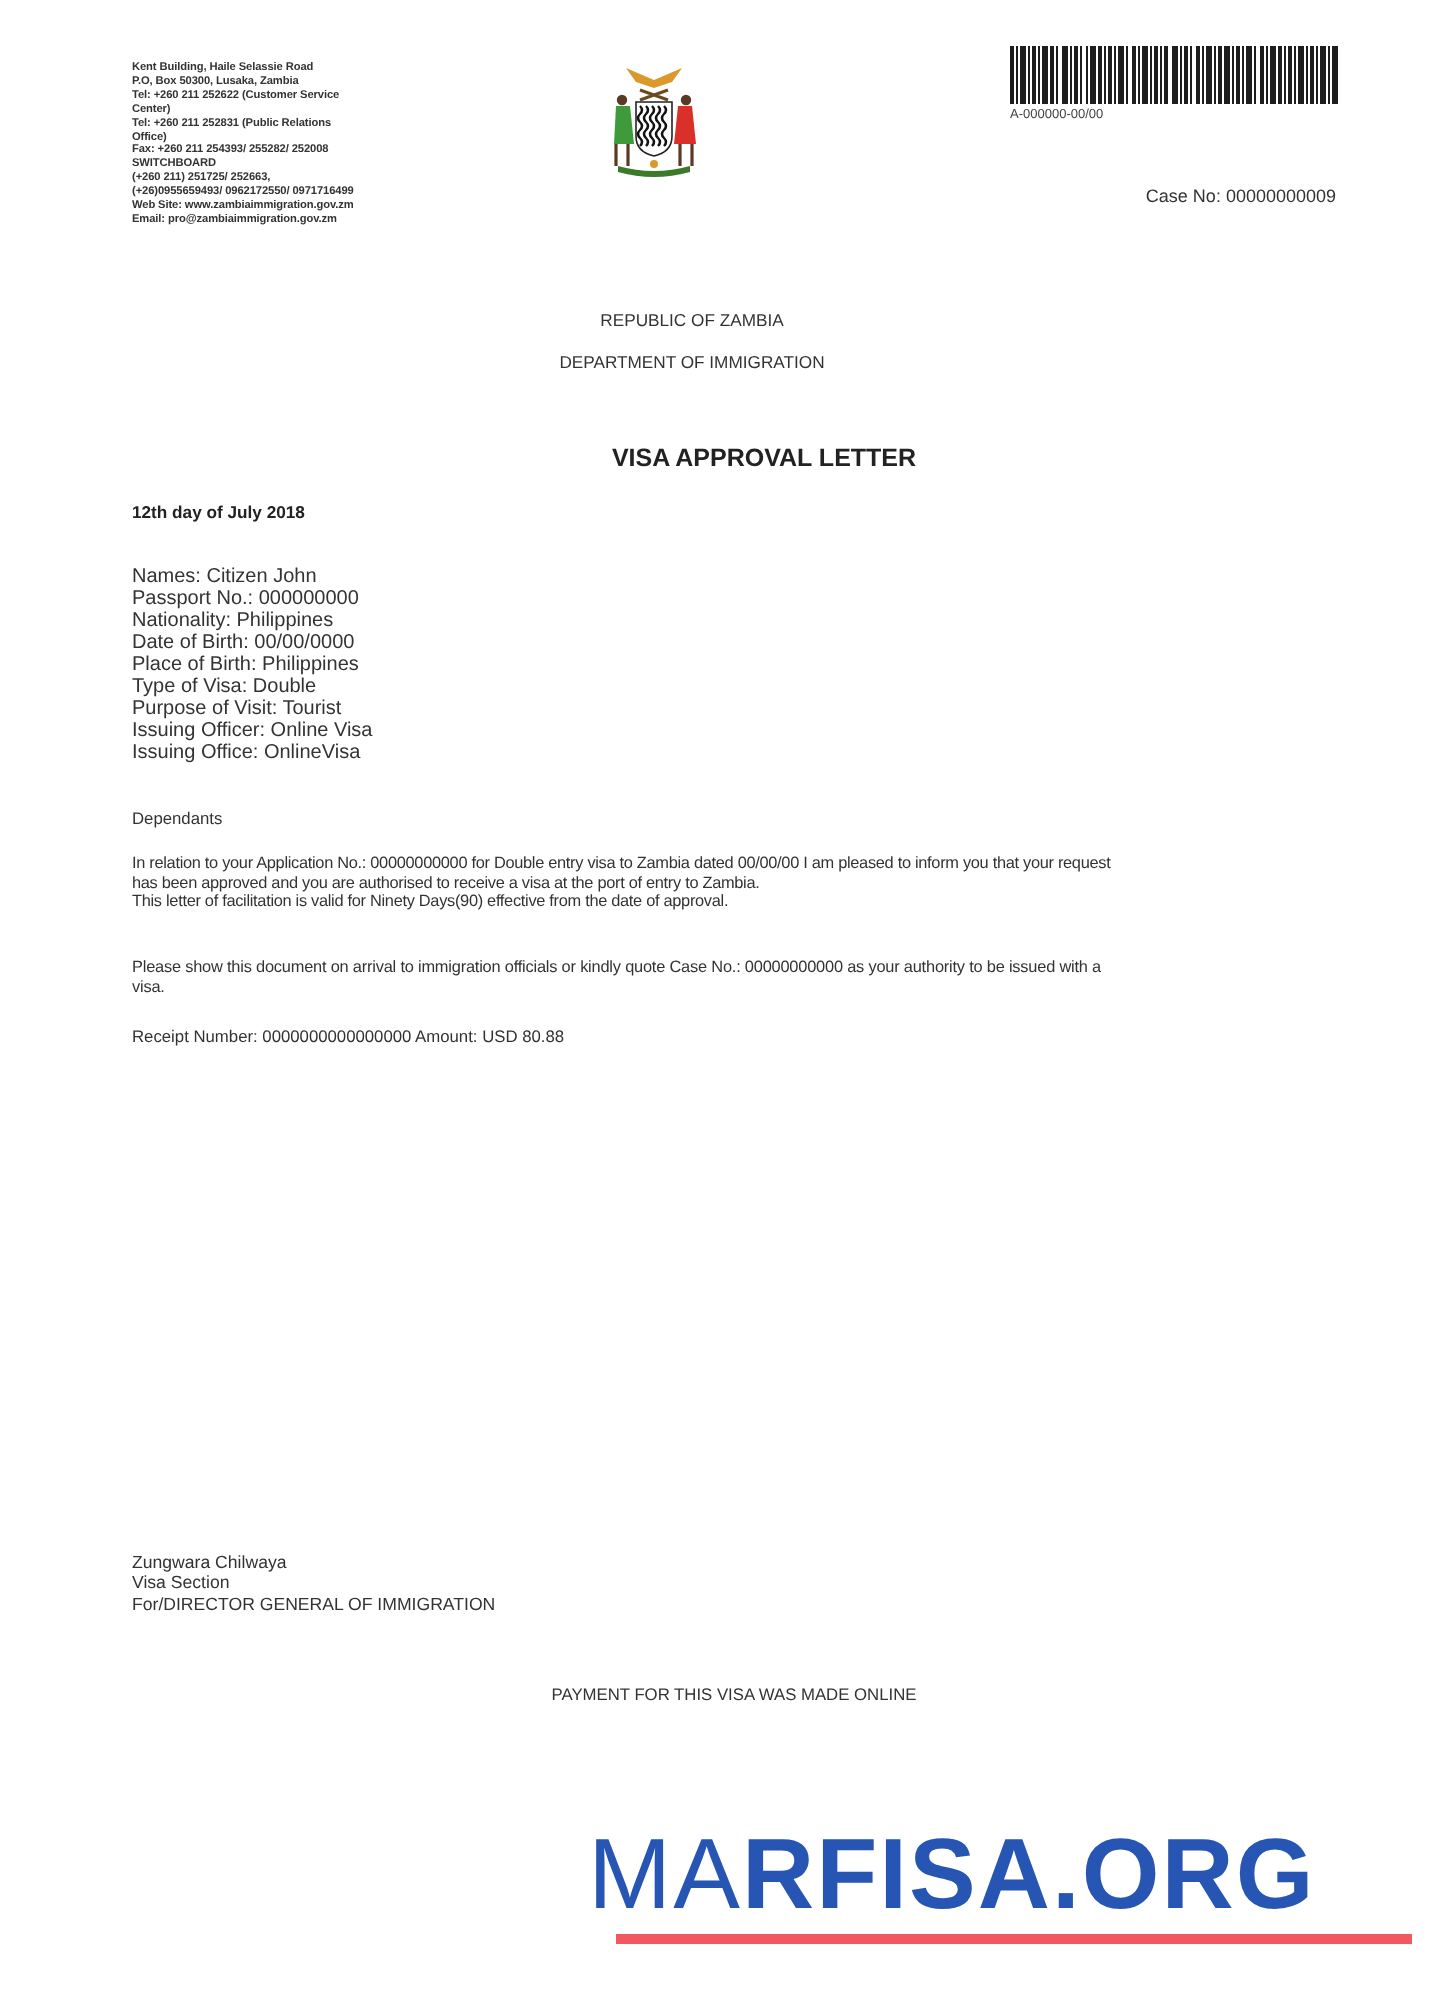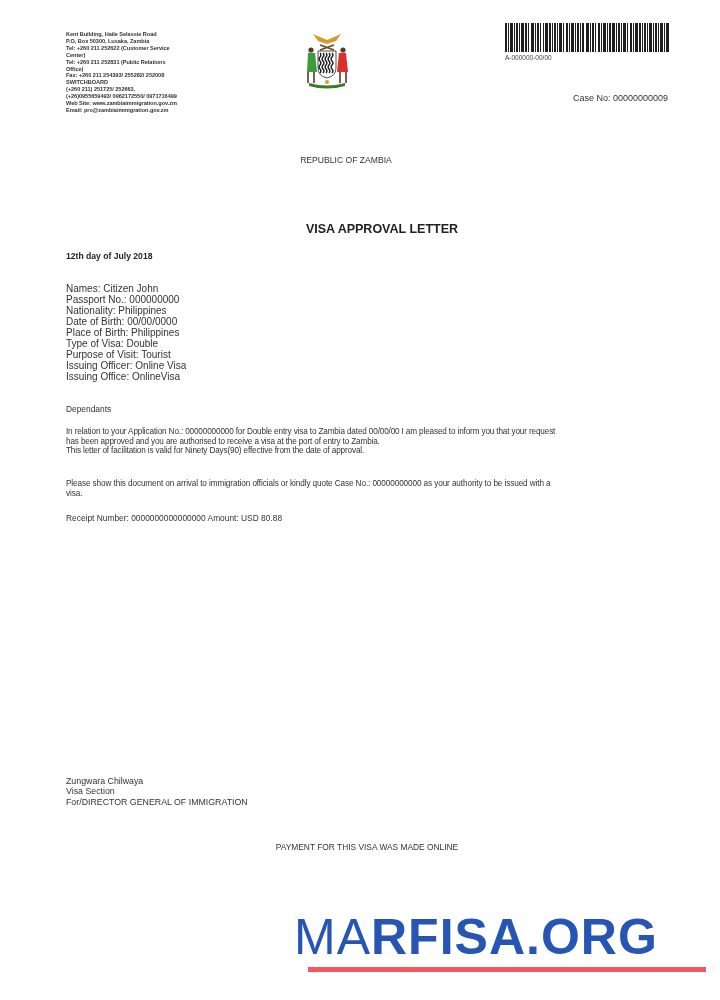--- a/index.html
+++ b/index.html
@@ -148,20 +148,21 @@
         <rect x="159" y="0" width="1" height="29"></rect>
         <rect x="161" y="0" width="3" height="29"></rect>
     </g>
   </svg>
 </div>
 <div class="abs bc-label">A-000000-00/00</div>
 <div class="abs case-no">Case No: 00000000009</div>
 
 <div class="abs center republic">REPUBLIC OF ZAMBIA</div>
 <div class="abs center ministry">
+  <div>DEPARTMENT OF IMMIGRATION</div>
 </div>
 <div class="abs title">
   <span>VISA APPROVAL LETTER</span>
 </div>
 
 <div class="abs date">12th day of July 2018</div>
 
 <div class="abs details">
   <div>Names: Citizen John</div>
   <div>Passport No.: 000000000</div>

